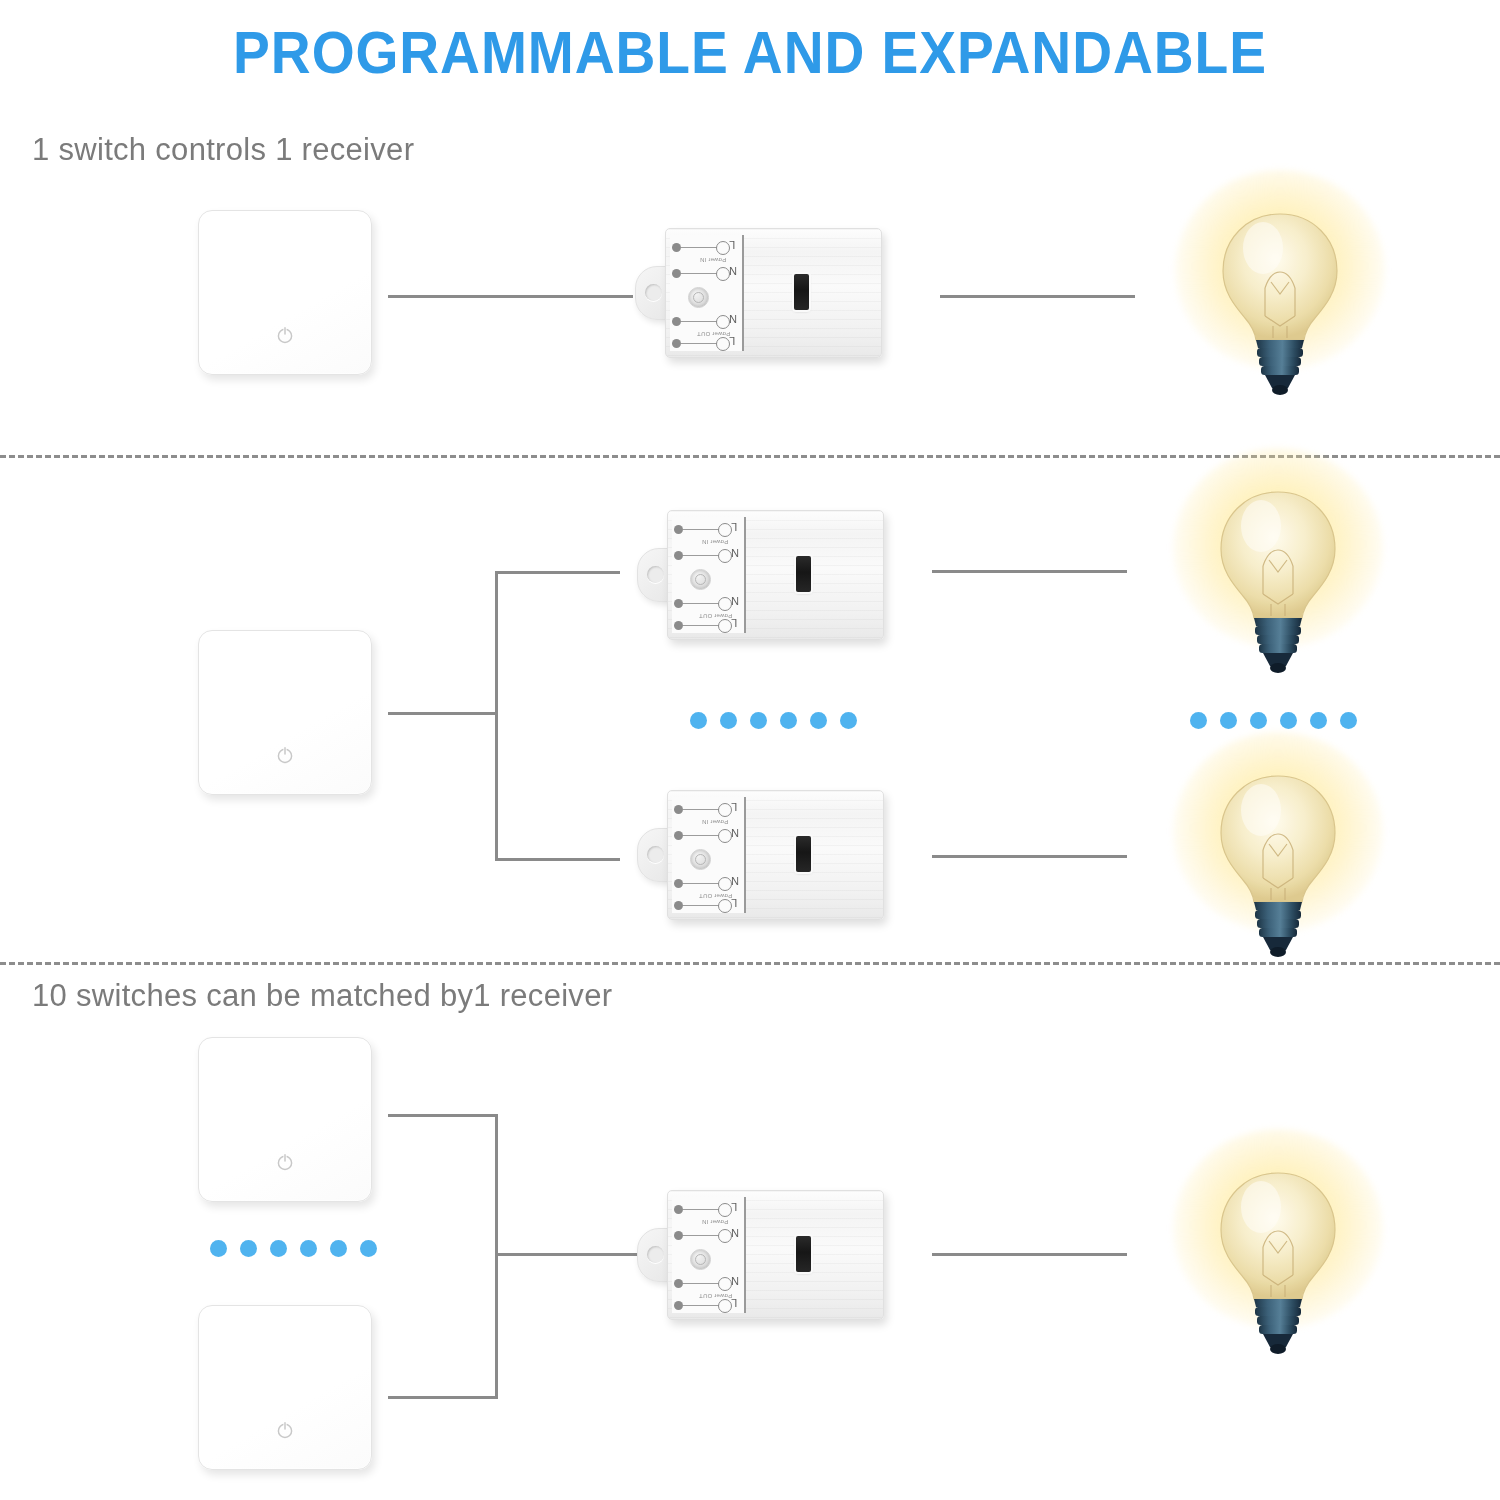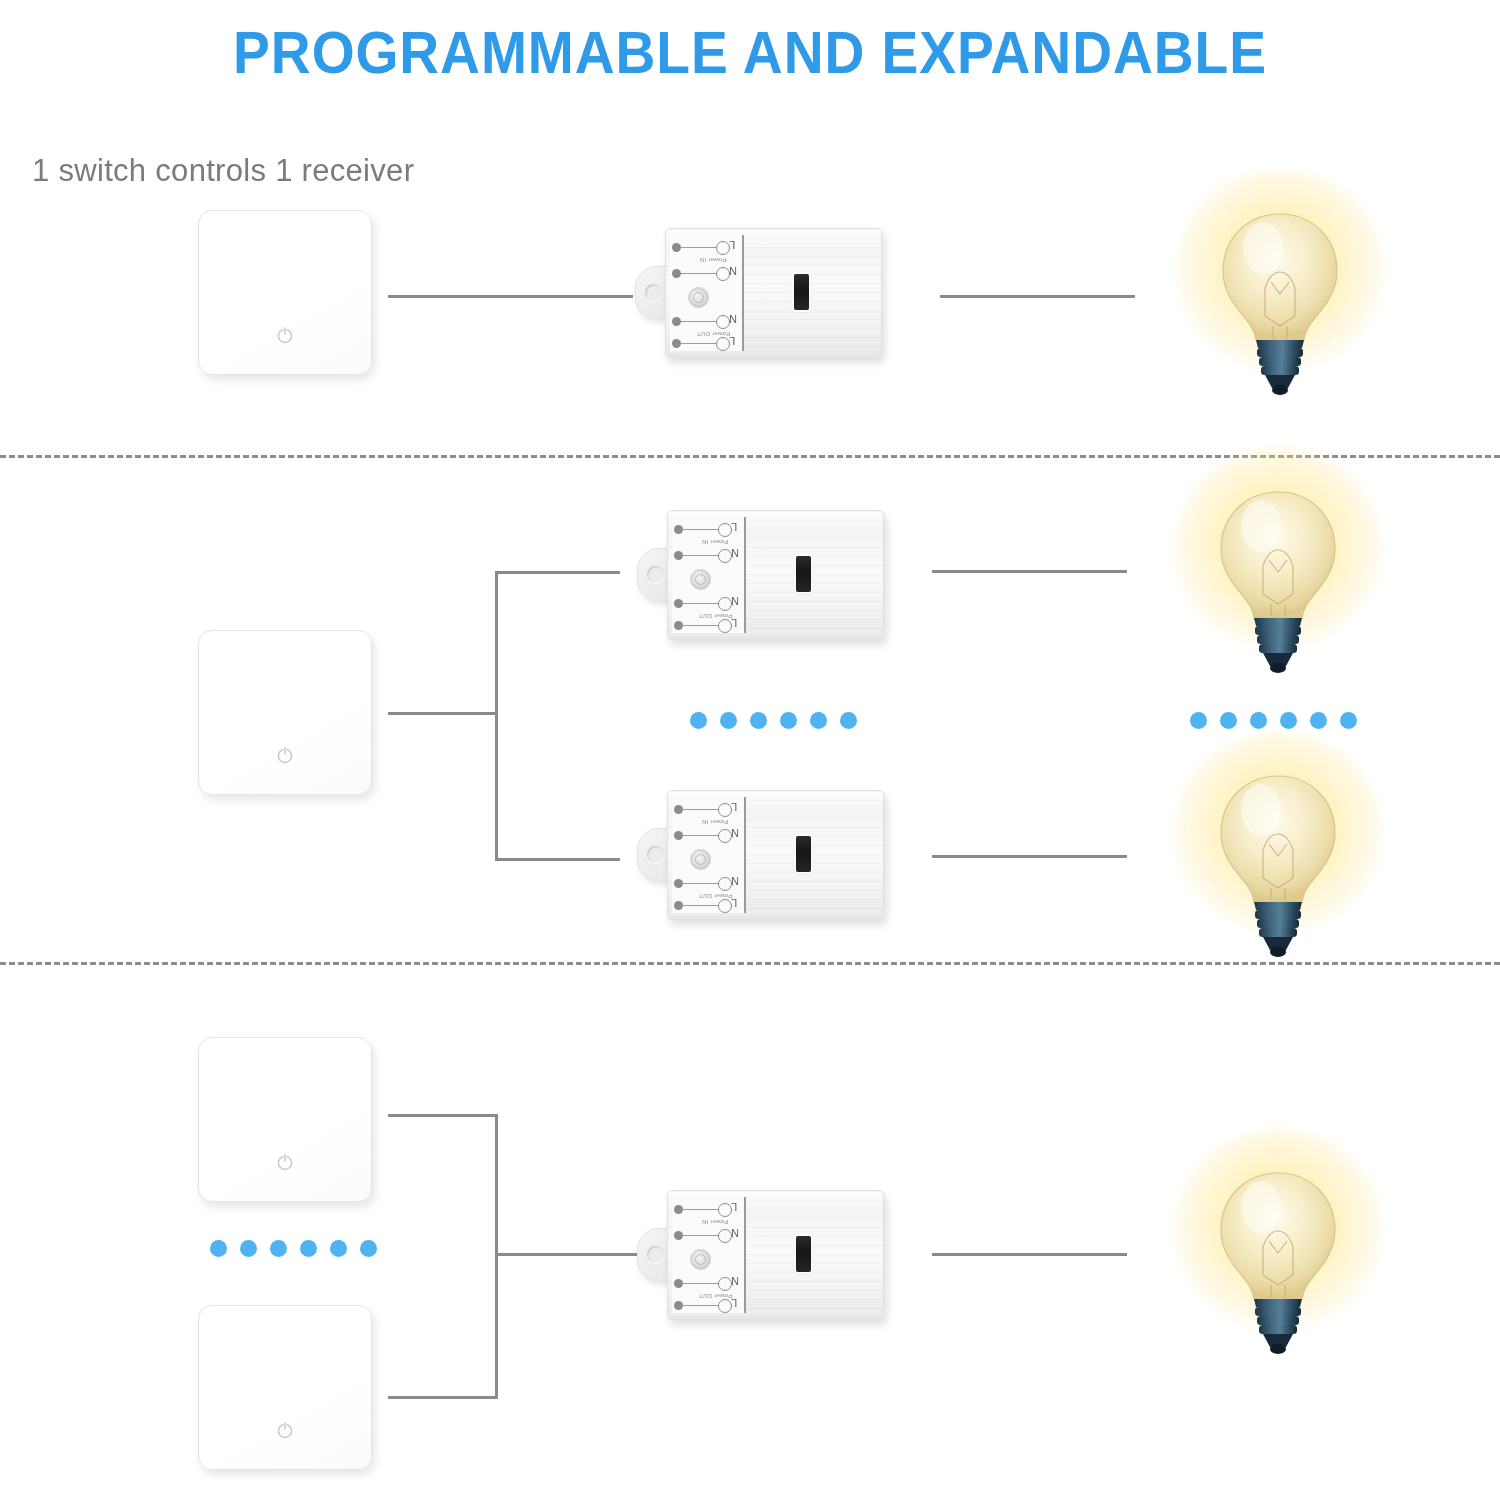--- a/index.html
+++ b/index.html
@@ -137,21 +137,21 @@
   .dots{position:absolute;display:flex;gap:13px;}
   .dots i{display:block;width:17px;height:17px;border-radius:50%;background:#4fb3ef;}
 </style>
 </head>
 <body>
 
 <div class="page">
 
   <div class="title">PROGRAMMABLE AND EXPANDABLE</div>
 
-  <div class="sec-head" style="top:153px;">1 switch controls 1 receiver</div>
+  <div class="sec-head" style="top:132px;">1 switch controls 1 receiver</div>
 
   <div class="switch" style="left:198px;top:210px;width:172px;height:163px;">
     <span class="pwr" style="bottom:28px;">
       <svg viewBox="0 0 24 24" fill="none" stroke="#9c9c9c" stroke-width="1.6" stroke-linecap="round">
           <circle cx="12" cy="13" r="7.2"></circle>
            <line x1="12" y1="3.4" x2="12" y2="11.2" stroke="#fff" stroke-width="3.4"></line>
            <line x1="12" y1="4.2" x2="12" y2="11"></line>
         </svg>
     </span>
   </div>
@@ -383,20 +383,21 @@
       <rect x="72" y="152" width="46" height="9" rx="3.5" fill="url(#baseg)"></rect>
       <rect x="74" y="161" width="42" height="9" rx="3.5" fill="url(#baseg)"></rect>
       <rect x="76" y="170" width="38" height="9" rx="3.5" fill="url(#baseg)"></rect>
       <path d="M80 179 L110 179 L103 192 Q95 197 87 192 Z" fill="#17293a"></path>
       <ellipse cx="95" cy="194" rx="8" ry="5" fill="#0f1c29"></ellipse>
     </svg>
   </div>
 
   <div class="divider" style="top:962px;"></div>
 
+  <div class="sec-head" style="top:978px;">10 switches can be matched by1 receiver</div>
 
   <div class="switch" style="left:198px;top:1037px;width:172px;height:163px;">
     <span class="pwr" style="bottom:28px;">
       <svg viewBox="0 0 24 24" fill="none" stroke="#9c9c9c" stroke-width="1.6" stroke-linecap="round">
           <circle cx="12" cy="13" r="7.2"></circle>
            <line x1="12" y1="3.4" x2="12" y2="11.2" stroke="#fff" stroke-width="3.4"></line>
            <line x1="12" y1="4.2" x2="12" y2="11"></line>
         </svg>
     </span>
   </div>

